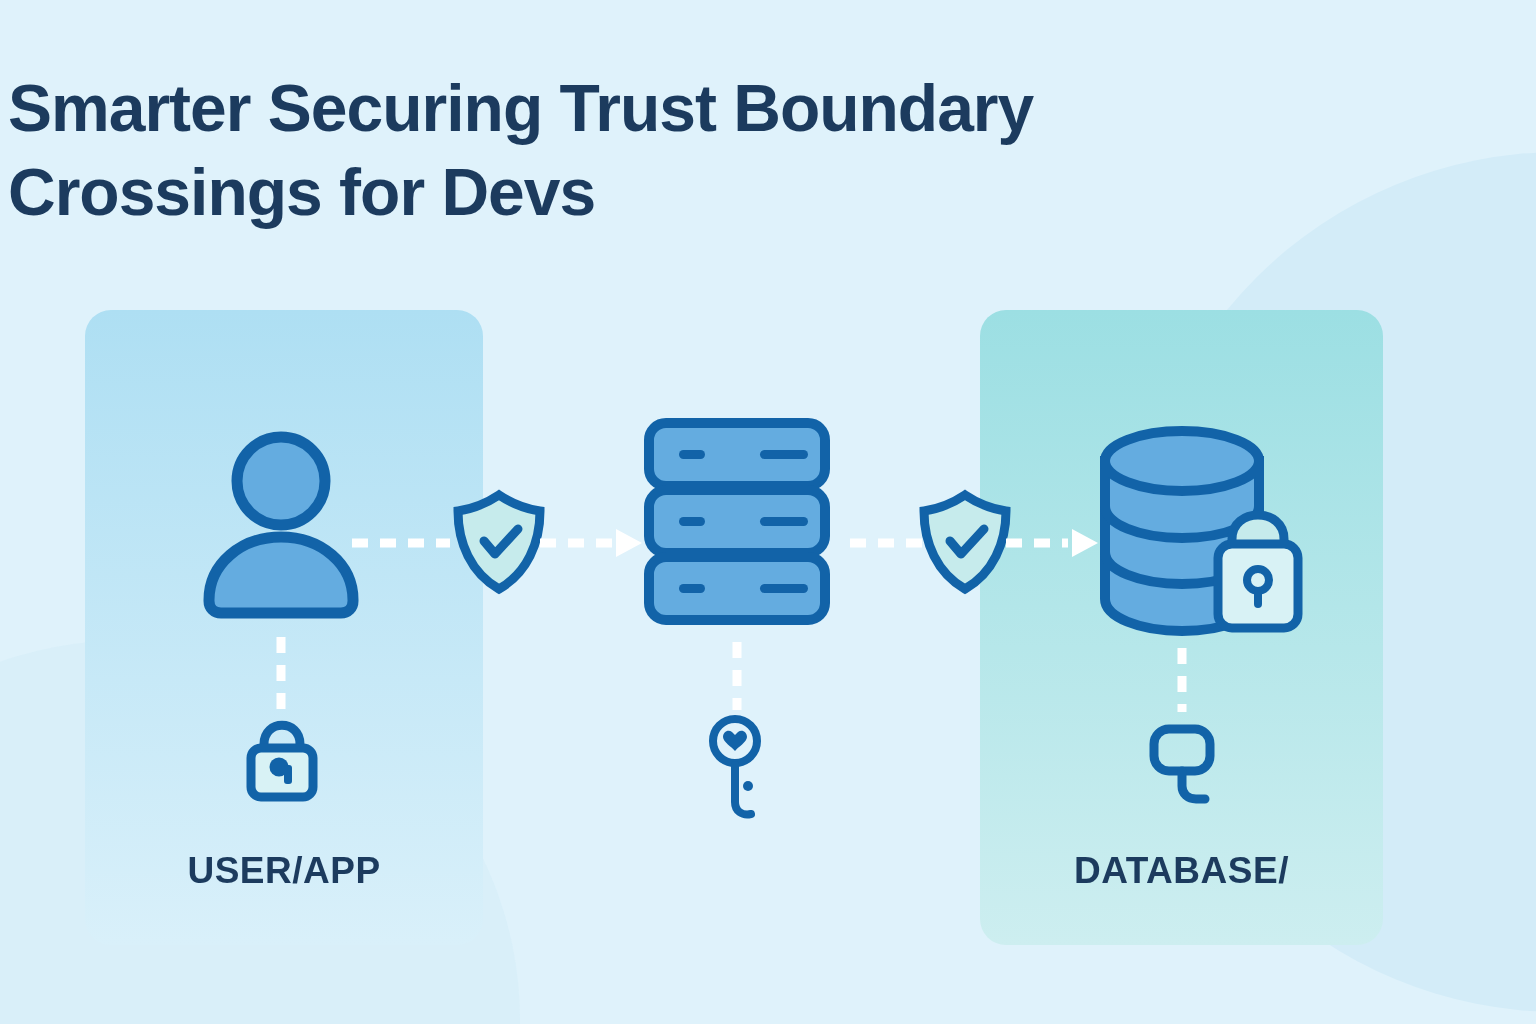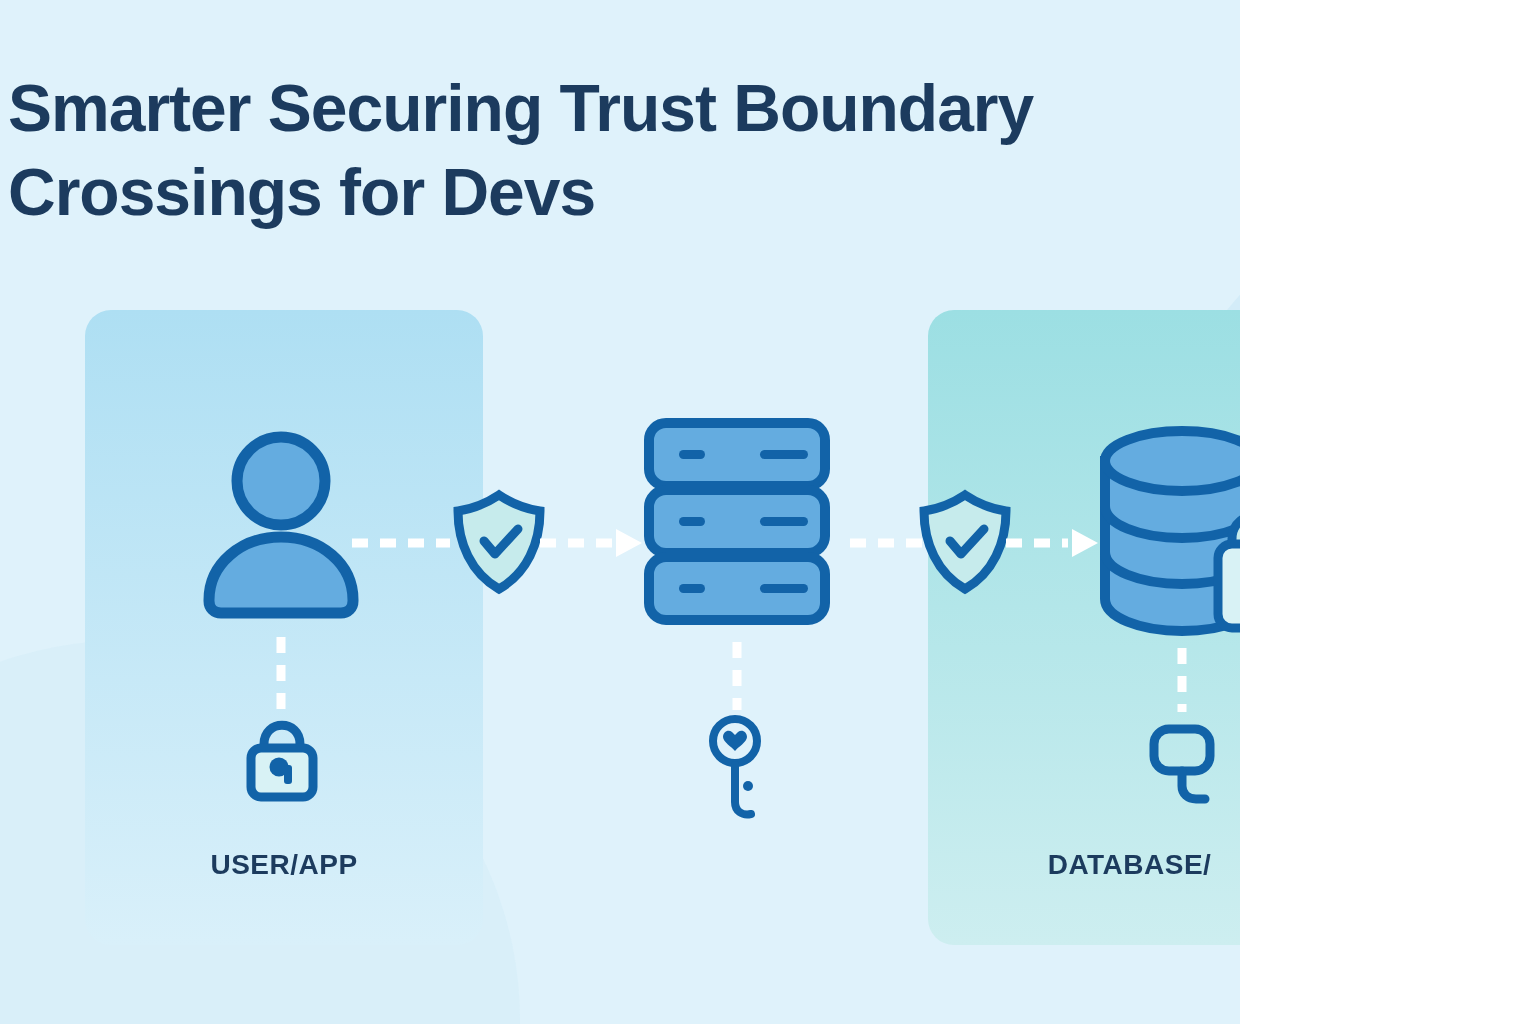--- a/index.html
+++ b/index.html
@@ -1,19 +1,19 @@
 <!DOCTYPE html>
 <html style="--background: #dff2fb; --blob_color: #d3ecf8; --title_color: #1c3b5e; --label_color: #1c3b5e; --card_user_top: #aedff3; --card_user_bottom: #d9f0fa; --card_server_top: #90dce1; --card_server_bottom: #c9edef; --card_database_top: #9cdfe3; --card_database_bottom: #cdeef0; --icon_fill: #64ace0; --icon_stroke: #1263a8; --shield_fill: #c6ebec; --lock_body_fill: #d8f2f5; --connector: #ffffff;"><head>
 <meta charset="utf-8">
 <style>
   html,body { margin:0; padding:0; }
   body { font-family: "Liberation Sans", "DejaVu Sans", sans-serif; }
   .stage {
     position: relative;
-    width: 1240px; height: 1024px;
+    width: 1536px; height: 1024px;
     background: var(--background, #dff2fb);
     overflow: hidden;
   }
   .blob { position:absolute; border-radius:50%; z-index:0; }
   .blob-top-right {
     left:1130px; top:152px; width:860px; height:860px;
     background: var(--blob_color, #d3ecf8);
   }
   .blob-bottom-left {
     left:-260px; top:640px; width:780px; height:760px;
@@ -30,27 +30,27 @@
   }
   .card-user {
     left:85px; width:398px;
     background: linear-gradient(180deg, var(--card_user_top,#aedff3), var(--card_user_bottom,#d9f0fa));
   }
   .card-server {
     left:512px; width:441px;
     background: linear-gradient(180deg, var(--card_server_top,#90dce1), var(--card_server_bottom,#c9edef));
   }
   .card-database {
-    left:928px; width:403px;
+    left:980px; width:403px;
     background: linear-gradient(180deg, var(--card_database_top,#9cdfe3), var(--card_database_bottom,#cdeef0));
   }
   .card-label {
     position:absolute; top:537px; left:0; right:0;
     text-align:center;
-    font-size:28px; font-weight:700; line-height:1.3; letter-spacing:.5px;
+    font-size:37px; font-weight:700; line-height:1.3; letter-spacing:.5px;
     color: var(--label_color, #1c3b5e);
   }
   .overlay { position:absolute; left:0; top:0; z-index:2; pointer-events:none; }
 
   
   .fill-mid   { fill: var(--icon_fill,#64ace0); stroke: var(--icon_stroke,#1263a8); }
   .fill-light { fill: var(--shield_fill,#c6ebec); stroke: var(--icon_stroke,#1263a8); }
   .fill-lock  { fill: var(--lock_body_fill,#d8f2f5); stroke: var(--icon_stroke,#1263a8); }
   .line-dark  { fill:none; stroke: var(--icon_stroke,#1263a8); }
   .fill-dark  { fill: var(--icon_stroke,#1263a8); stroke:none; }

